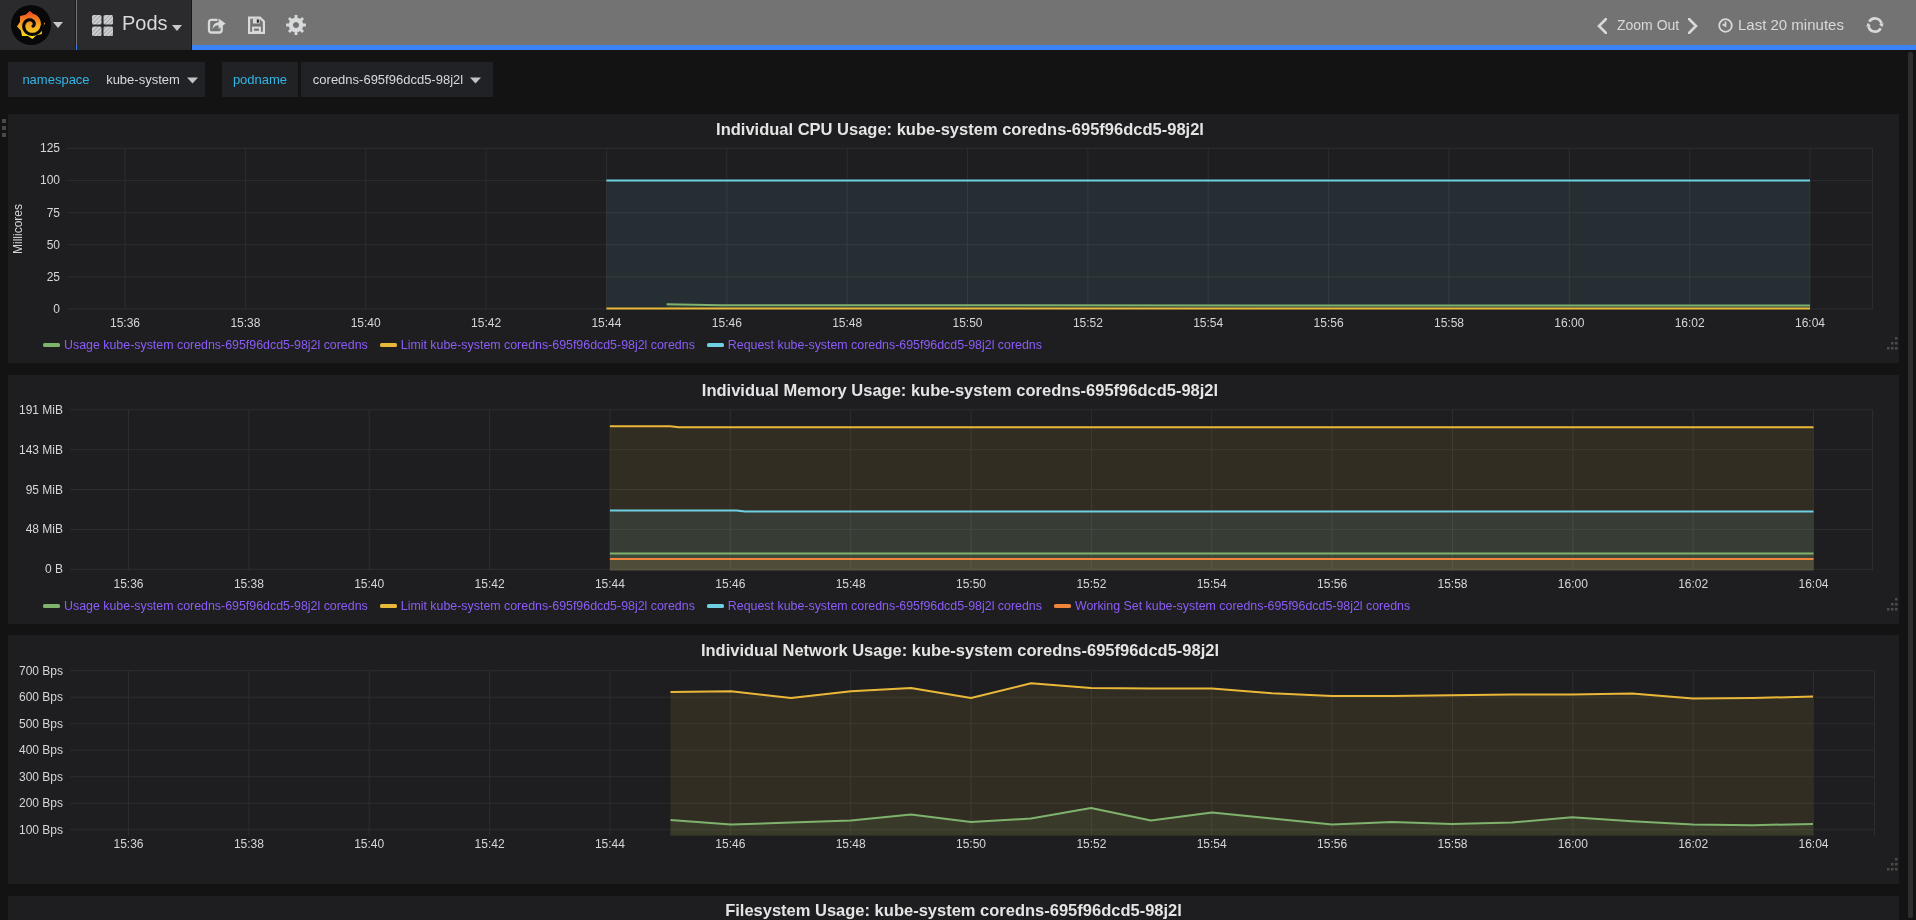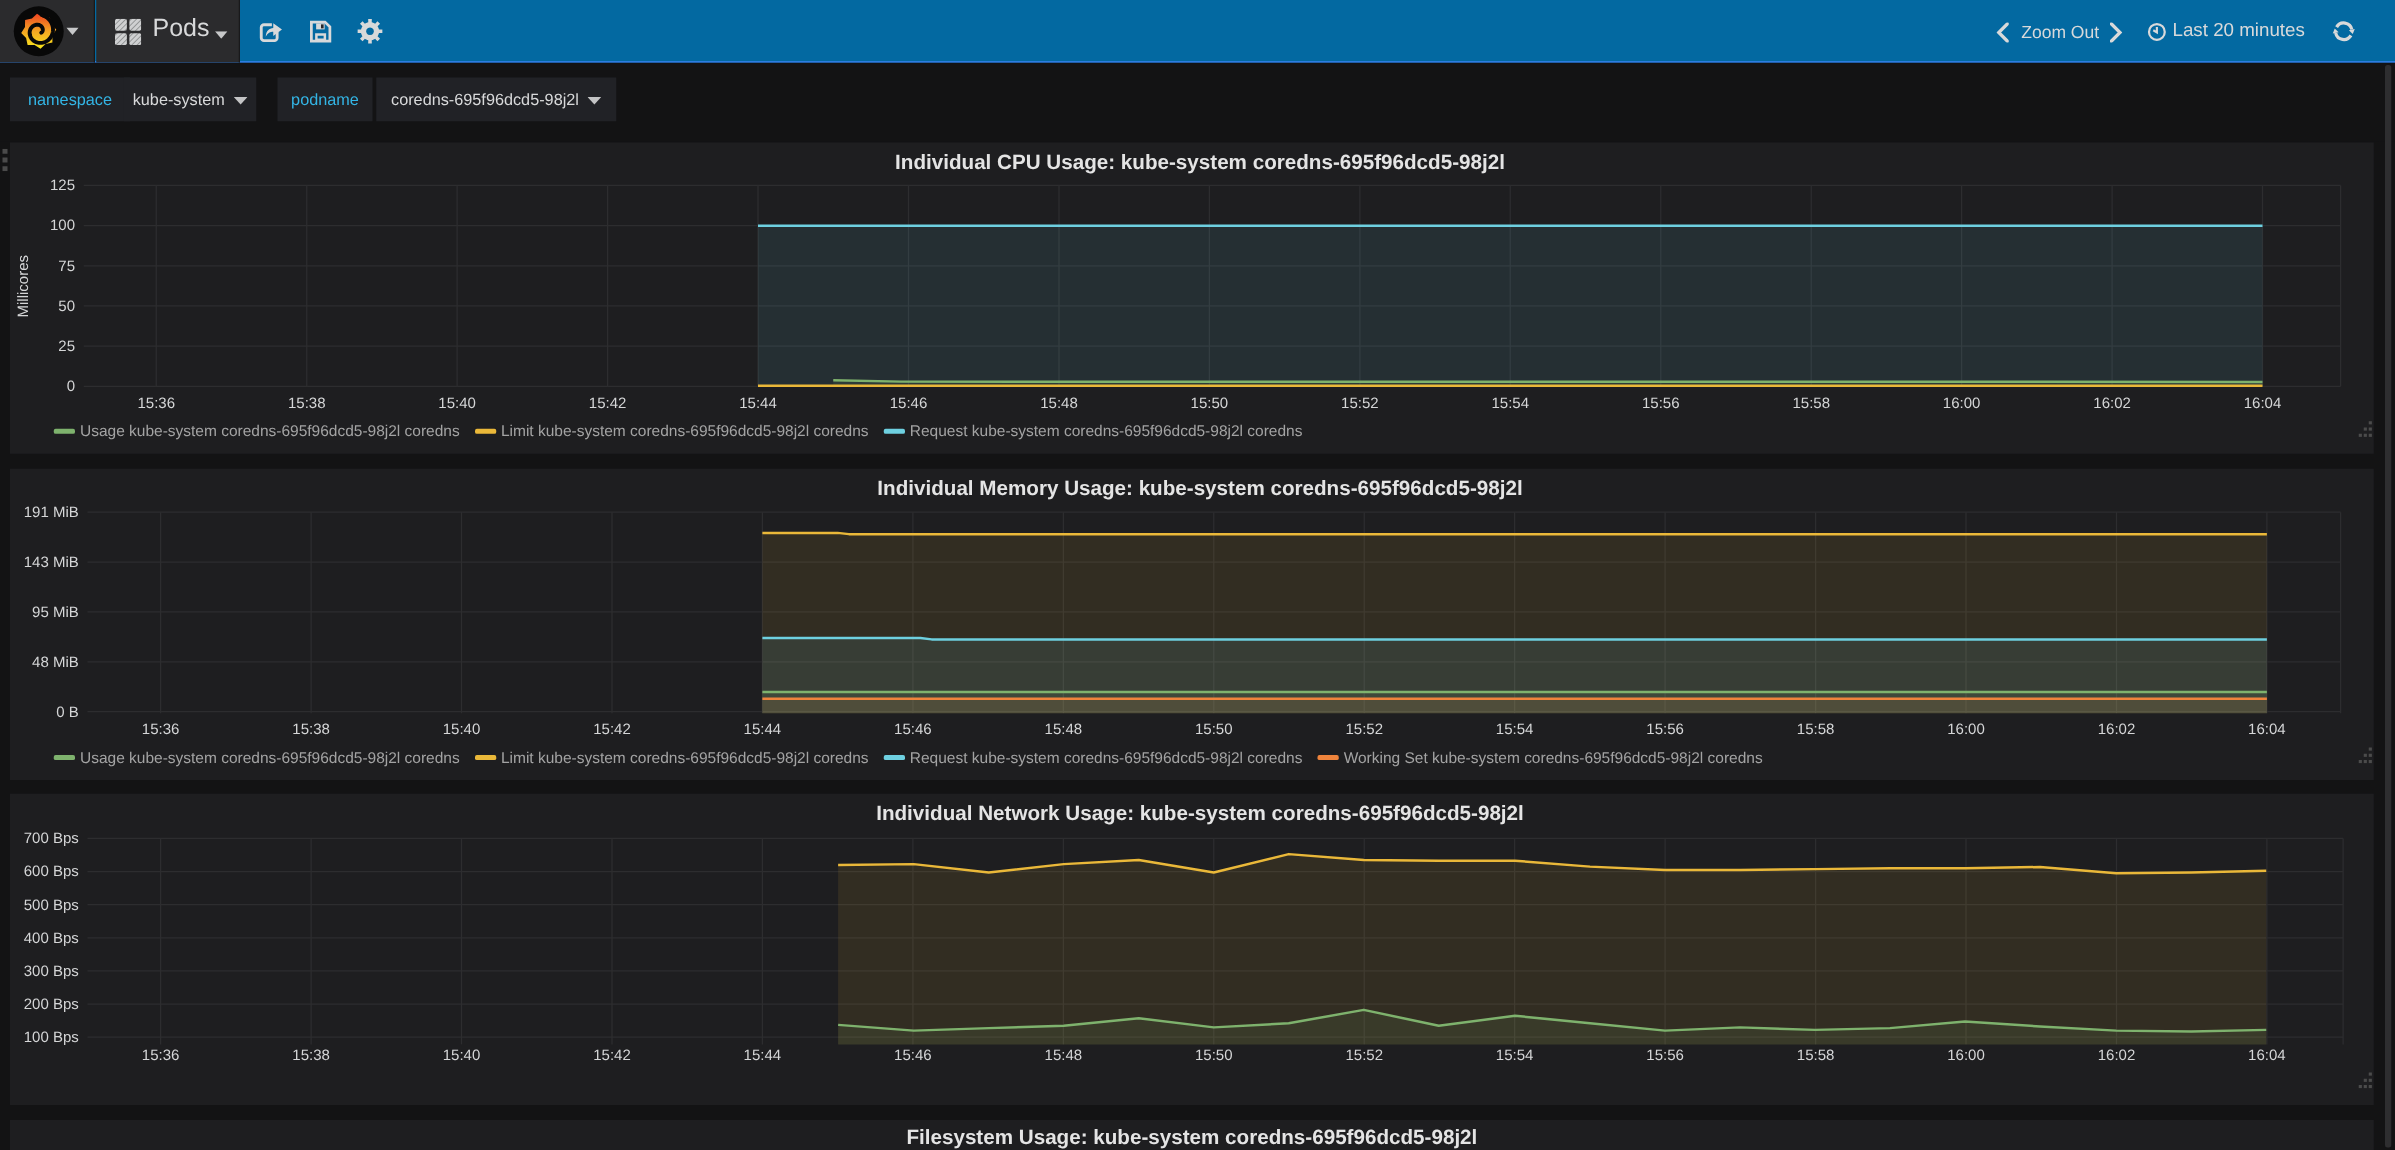--- a/index.html
+++ b/index.html
@@ -1,26 +1,26 @@
 <!DOCTYPE html>
 <html><head><meta charset="utf-8">
 <style>
 * { margin:0; padding:0; box-sizing:border-box; }
 html,body { width:1916px; height:920px; background:#131314; overflow:hidden;
   font-family:"Liberation Sans", sans-serif; }
-.navbar { position:absolute; left:0; top:0; width:1916px; height:50px; background:#0369a1; border-bottom:1px solid #3b82f6; }
+.navbar { position:absolute; left:0; top:0; width:1916px; height:50px; background:#737373; border-bottom:5px solid #3b82f6; }
 .nav-logo { position:absolute; left:0; top:0; width:76px; height:50px; background:#2b2b2d; border-right:1.5px solid #19191b; }
 .nav-dash { position:absolute; left:77px; top:0; width:115px; height:50px; background:#2b2b2d; border-right:1.5px solid #19191b; }
 .nav-dash .txt { position:absolute; left:45px; top:12px; font-size:20px; color:#d8d9da; }
 .subrow { position:absolute; left:0; top:51px; width:1916px; height:62px; background:#131314; }
 .vbox { position:absolute; top:11px; height:35px; background:#212226; color:#d8d9da;
    font-size:13px; line-height:35px; text-align:center; }
 .vlabel { color:#33b5e5; }
 .panel { position:absolute; left:8px; width:1891px; height:249px; background:#1e1e20; }
-.legend { position:absolute; left:35px; height:16px; white-space:nowrap; font-size:12.4px; color:#a3a3a3; }
+.legend { position:absolute; left:35px; height:16px; white-space:nowrap; font-size:12.4px; color:#8b5cf6; }
 .legend .li { margin-right:12px; }
 .legend .dash { display:inline-block; width:17px; height:4px; border-radius:1.5px; vertical-align:middle; margin-right:4px; margin-top:-2px; }
 .navtext { position:absolute; color:#d8d9da; }
 </style></head>
 <body>
 <div class="navbar">
   <div class="nav-logo">
 <svg width="44" height="44" viewBox="-22 -22 44 44" style="position:absolute;left:9px;top:3px">
  <defs>
           <linearGradient id="glg" x1="0" y1="1" x2="0" y2="0">

